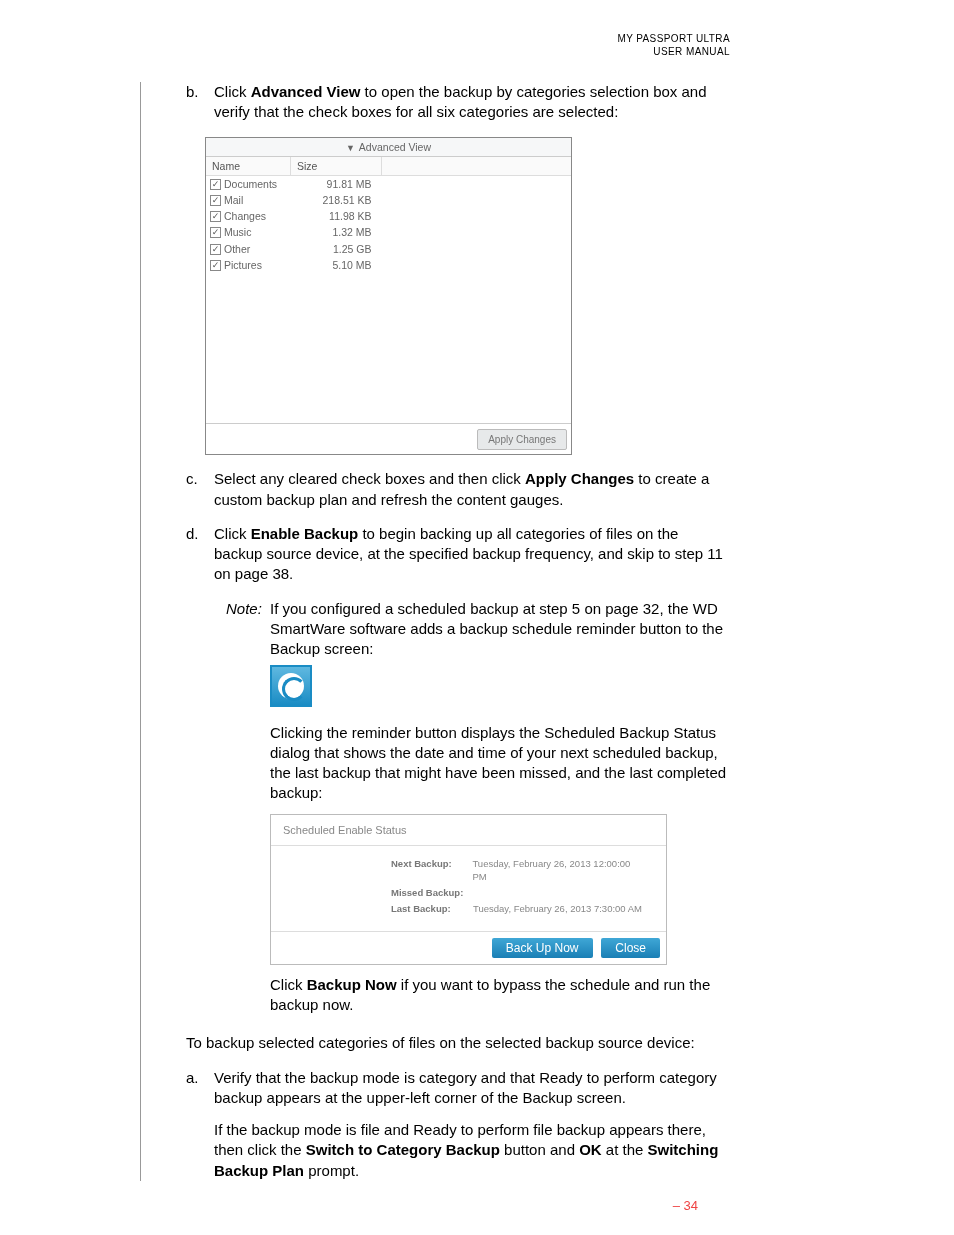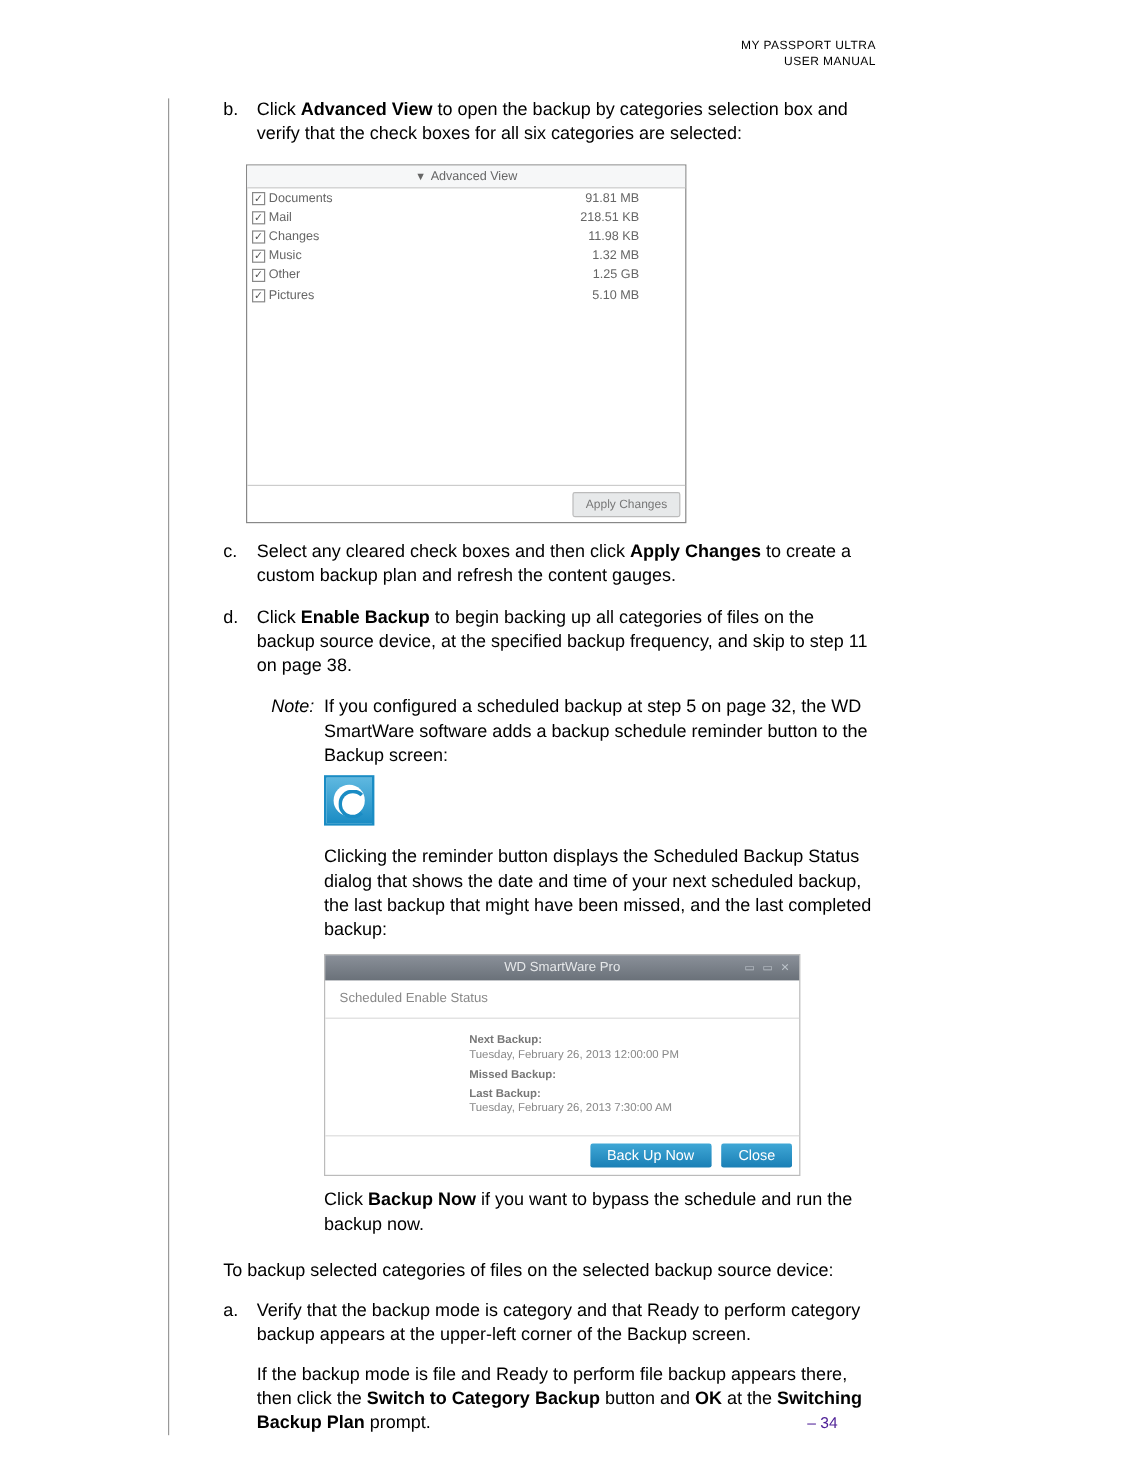--- a/index.html
+++ b/index.html
@@ -173,21 +173,21 @@
   .status-sub {
     padding: 8px 12px;
     border-bottom: 1px solid #ddd;
     font-size: 11px;
     color: #888;
   }
   .status-body {
     padding: 12px 20px 12px 120px;
     border-bottom: 1px solid #ddd;
   }
-  .status-row { display: flex; margin-bottom: 3px; flex-direction: column; }
+  .status-row { display: flex; margin-bottom: 3px; }
   .status-row .lbl { width: 82px; font-weight: 700; color: #777; font-size: 9.5px; }
   .status-row .val { font-size: 9.5px; color: #888; }
   .status-btnbar {
     padding: 6px;
     text-align: right;
   }
   .status-btnbar .btn {
     display: inline-block;
     background: linear-gradient(#3fa7d6,#1a7fb5);
     color: #fff;
@@ -195,24 +195,24 @@
     padding: 2px 14px;
     margin-left: 6px;
     border-radius: 2px;
   }
   .intro-line {
     margin-top: 18px;
     margin-bottom: 14px;
   }
   .footer {
     position: absolute;
-    bottom: 40px;
+    bottom: 20px;
     right: 60px;
     font-size: 13px;
-    color: #4c1d95;
+    color: #ef4444;
   }
   .caret { font-size: 9px; color: #666; margin-right: 4px; }
 </style>
 </head>
 <body>
 
 <div class="page">
   <div class="header">
     <div>MY PASSPORT ULTRA</div>
     <div>USER MANUAL</div>
@@ -222,20 +222,25 @@
 
     <div class="ol-item">
       <span class="marker">b.</span>
       <span>Click </span><strong>Advanced View</strong><span> to open the backup by categories selection box and verify that the check boxes for all six categories are selected:</span>
     </div>
 
     <div class="adv-view-img">
       <div class="adv-view-header"><span class="caret">▼</span><span>Advanced View</span></div>
       <table class="adv-table">
         <tbody>
+            <tr>
+          <th style="width:72px">Name</th>
+          <th style="width:78px">Size</th>
+          <th></th>
+        </tr>
         <tr>
               <td class="name">Documents</td>
               <td class="size">91.81 MB</td>
               <td></td>
             </tr>
         <tr>
               <td class="name">Mail</td>
               <td class="size">218.51 KB</td>
               <td></td>
             </tr>
@@ -278,24 +283,20 @@
     </div>
 
     <div class="note-block">
       <span class="note-label">Note:</span>
       <div>If you configured a scheduled backup at step 5 on page 32, the WD SmartWare software adds a backup schedule reminder button to the Backup screen:</div>
       <div class="clock-icon"></div>
       <div>Clicking the reminder button displays the Scheduled Backup Status dialog that shows the date and time of your next scheduled backup, the last backup that might have been missed, and the last completed backup:</div>
 
       
       <div class="status-dlg">
-        <div class="status-title">
-          <span>WD SmartWare Pro</span>
-          <span class="winbtns">▭ ▭ ✕</span>
-        </div>
         <div class="status-sub">Scheduled Enable Status</div>
         <div class="status-body">
           <div class="status-row">
             <span class="lbl">Next Backup:</span>
             <span class="val">Tuesday, February 26, 2013 12:00:00 PM</span>
           </div>
           <div class="status-row">
             <span class="lbl">Missed Backup:</span>
             <span class="val"></span>
           </div>

